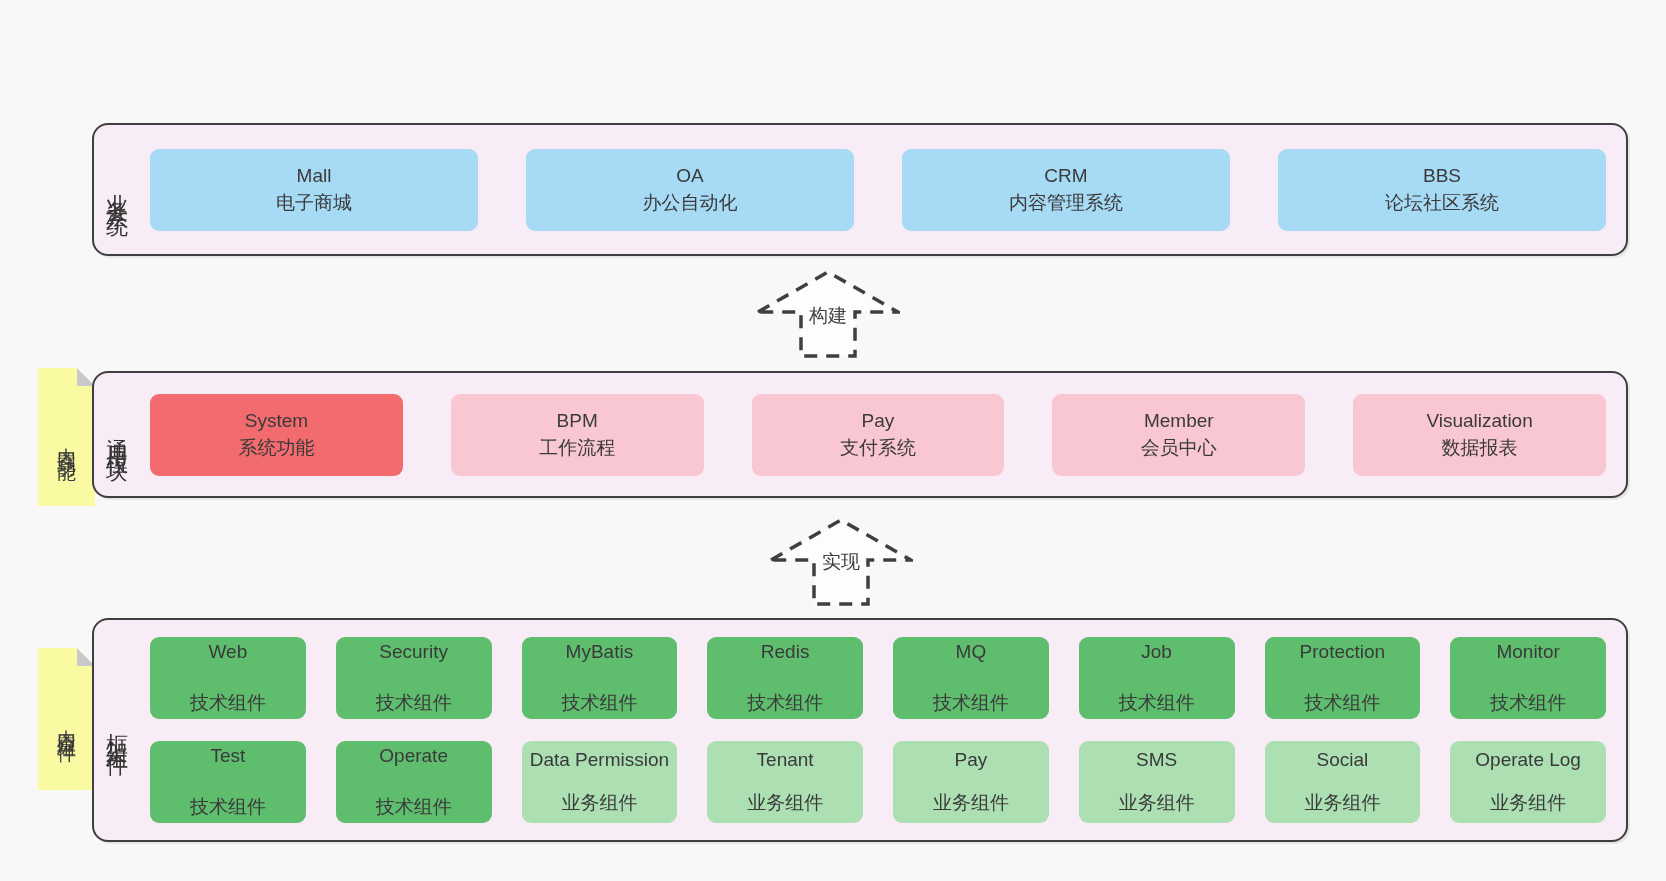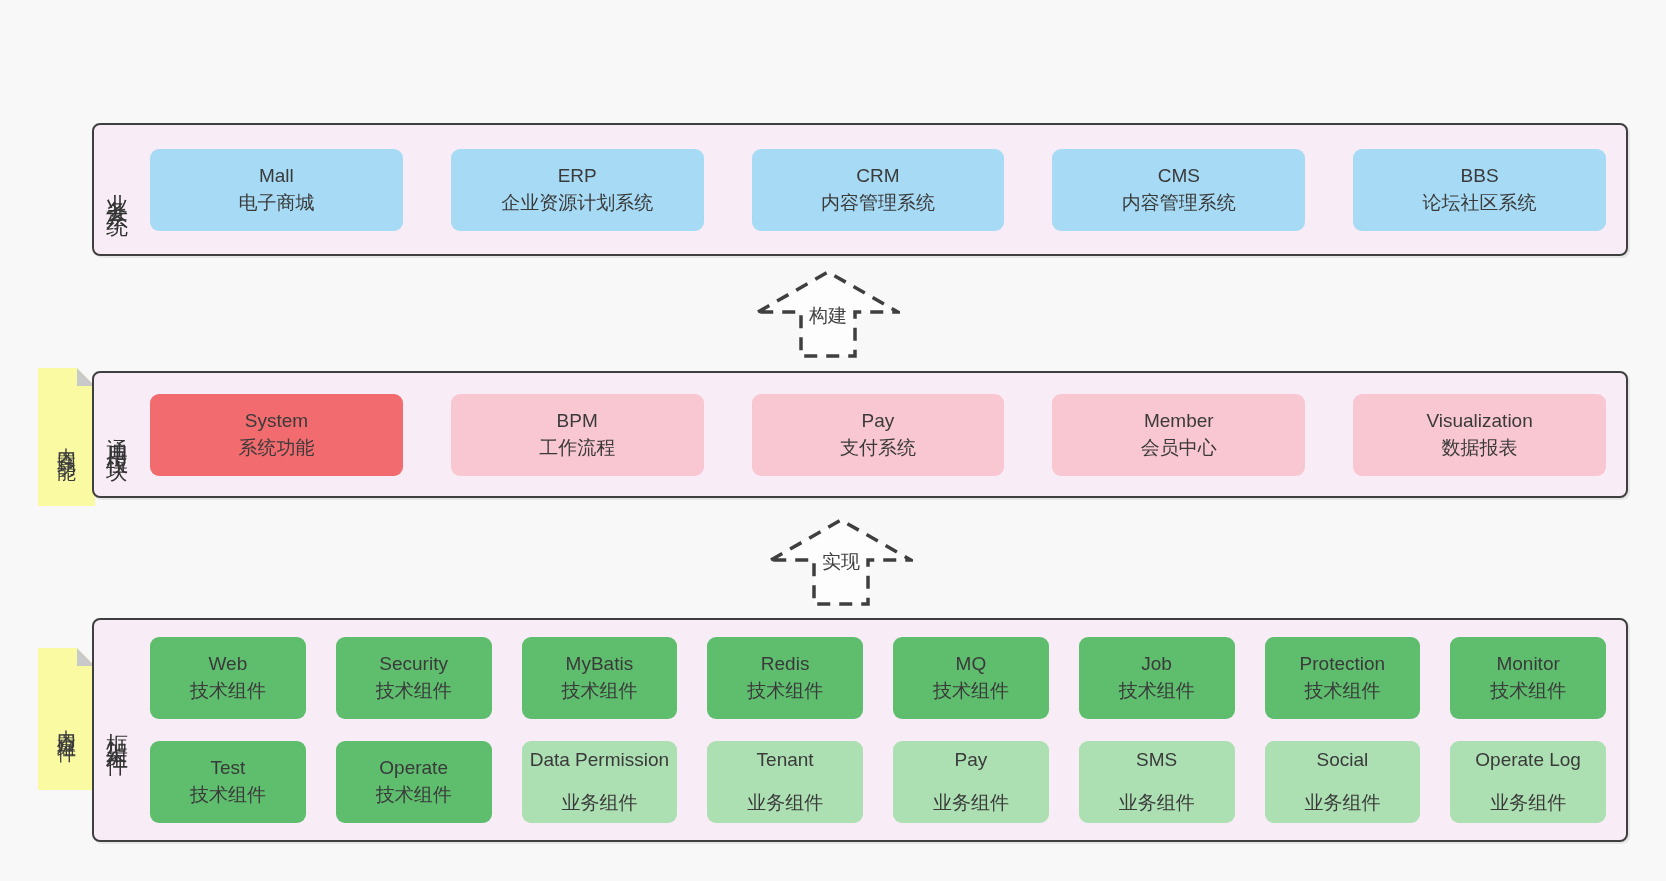--- a/index.html
+++ b/index.html
@@ -17,21 +17,21 @@
   }
 
   
   .panel{
     position:absolute;
     left:92px;
     width:1536px;
     box-sizing:border-box;
     background:var(--panel_bg,#f8edf6);
     border:2px solid var(--line,#404040);
-    border-radius:8px;
+    border-radius:16px;
     box-shadow:2px 2px 0 rgba(0,0,0,0.07);
     display:flex;
     z-index:2;
   }
   .panel-1{top:123px;height:133px;}
   .panel-2{top:371px;height:127px;}
   .panel-3{top:618px;height:224px;}
 
   .side-label{
     width:46px;
@@ -69,21 +69,21 @@
     text-align:center;
     font-size:19px;
     line-height:1.42;
     padding:2px 6px;
     box-sizing:border-box;
   }
   .box span{display:block;}
   .box.blue{background:var(--blue,#a7dbf5);}
   .box.red{background:var(--red,#f26b6e);}
   .box.pink{background:var(--pink,#f9c7d2);text-align:center;}
-  .box.green{background:var(--green,#5ebe6e);}
+  .box.green{background:var(--green,#5ebe6e);justify-content:space-between;}
   .box.green-light{background:var(--green_light,#acdfb2);gap:16px;}
 
   
   .sticky{
     position:absolute;
     left:38px;
     width:57px;
     background:var(--sticky_bg,#fafaa3);
     clip-path:polygon(0 0,calc(100% - 18px) 0,100% 18px,100% 100%,0 100%);
     display:flex;
@@ -143,29 +143,25 @@
     <div class="side-label">
       <span>业务系统</span>
     </div>
     <div class="rows">
         <div class="row">
           <div class="box blue">
             <span>Mall</span>
             <span>电子商城</span>
           </div>
           <div class="box blue">
-            <span>ERP</span>
-            <span>企业资源计划系统</span>
+            <span>OA</span>
+            <span>办公自动化</span>
           </div>
           <div class="box blue">
             <span>CRM</span>
-            <span>内容管理系统</span>
-          </div>
-          <div class="box blue">
-            <span>CMS</span>
             <span>内容管理系统</span>
           </div>
           <div class="box blue">
             <span>BBS</span>
             <span>论坛社区系统</span>
           </div>
         </div>
       </div>
   </section>
 

